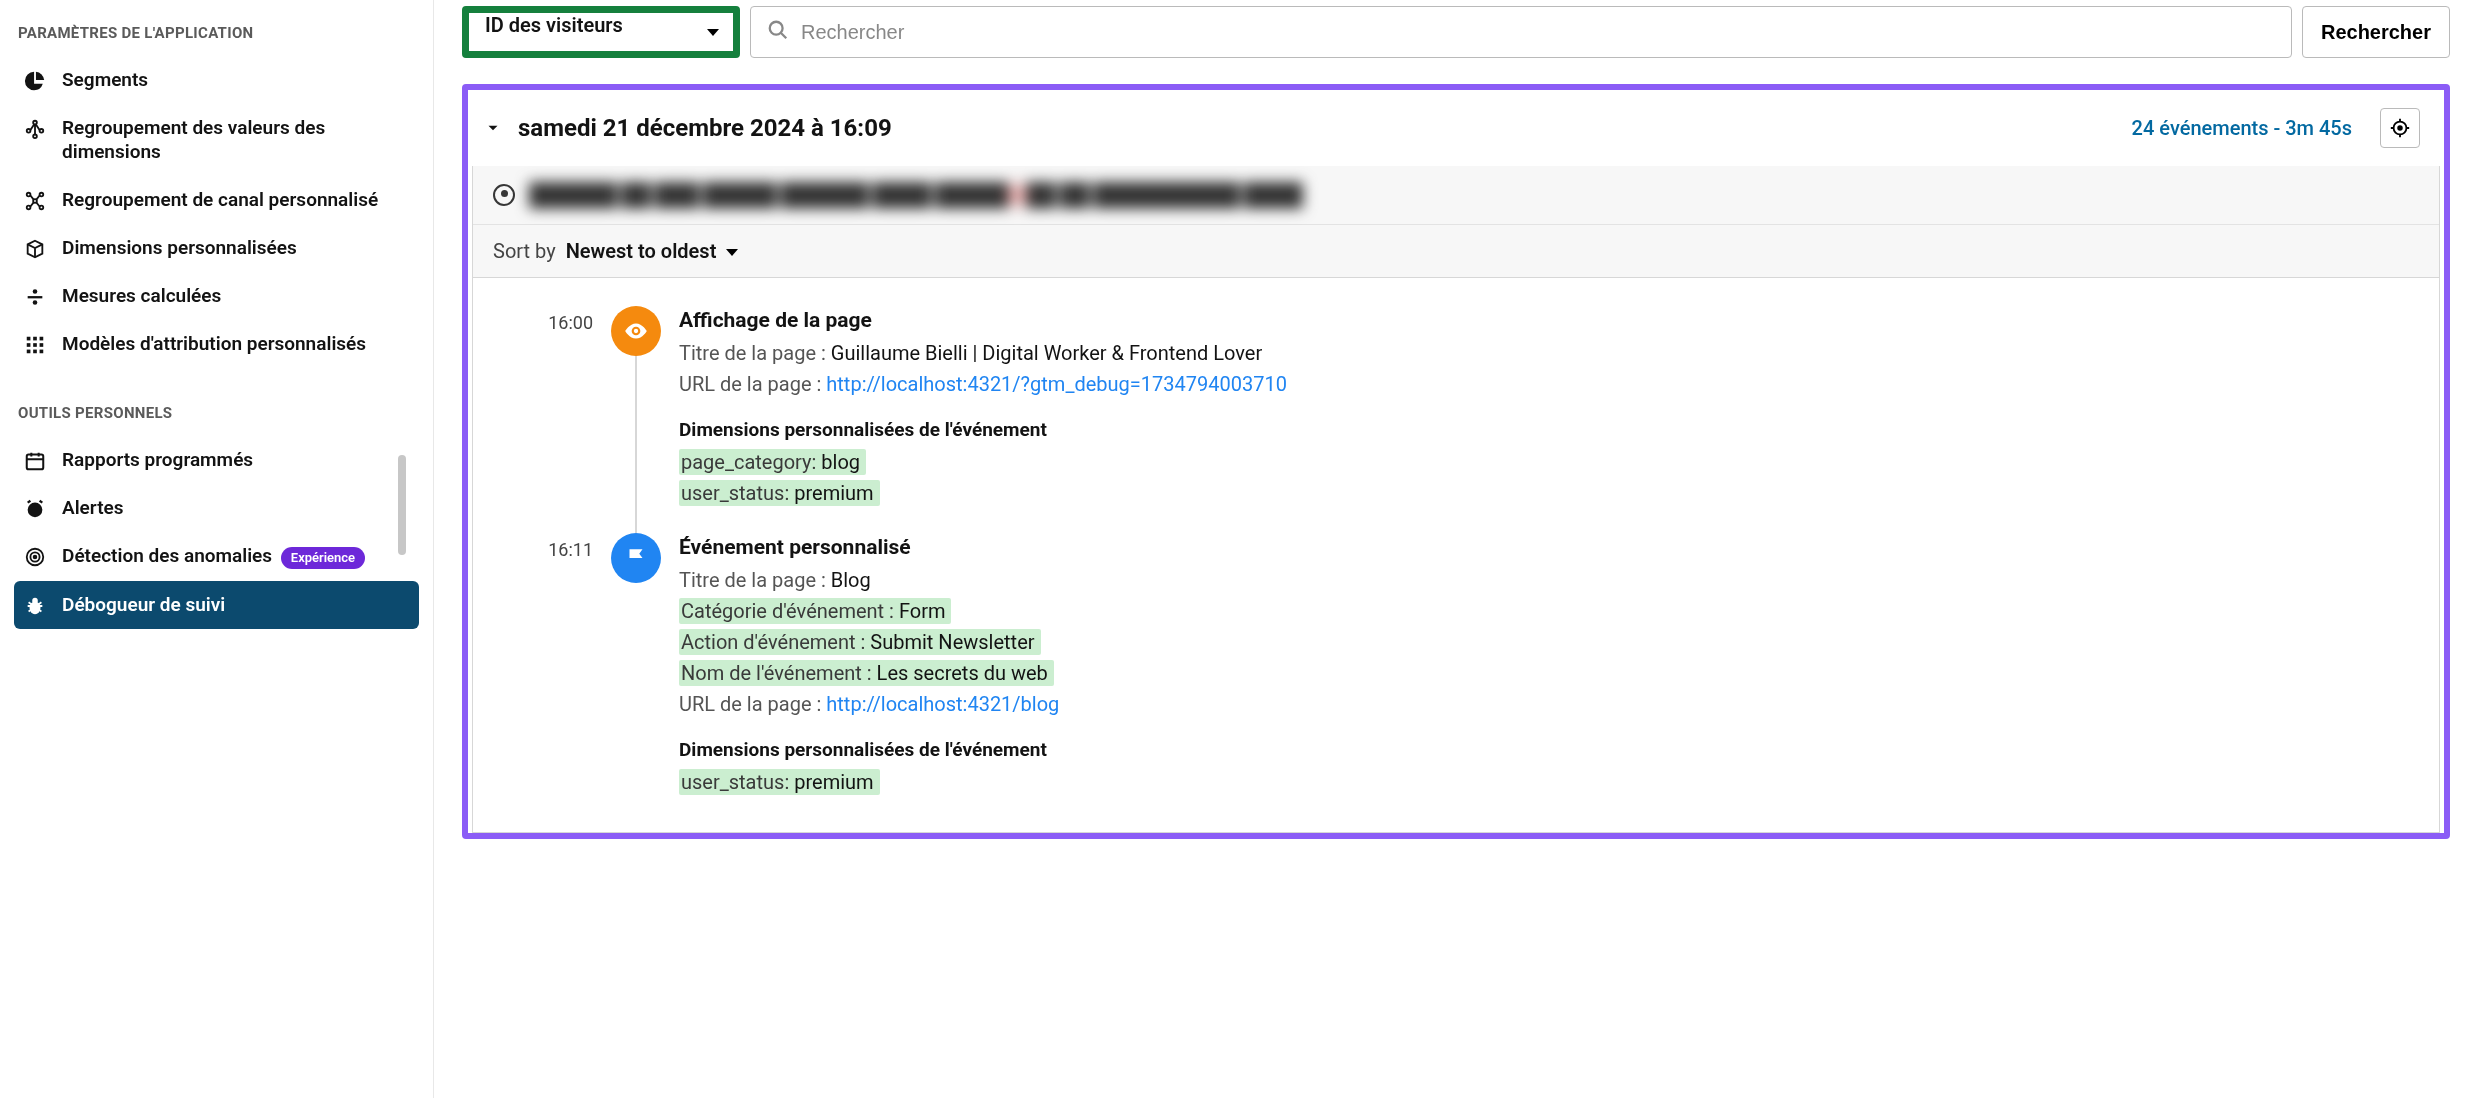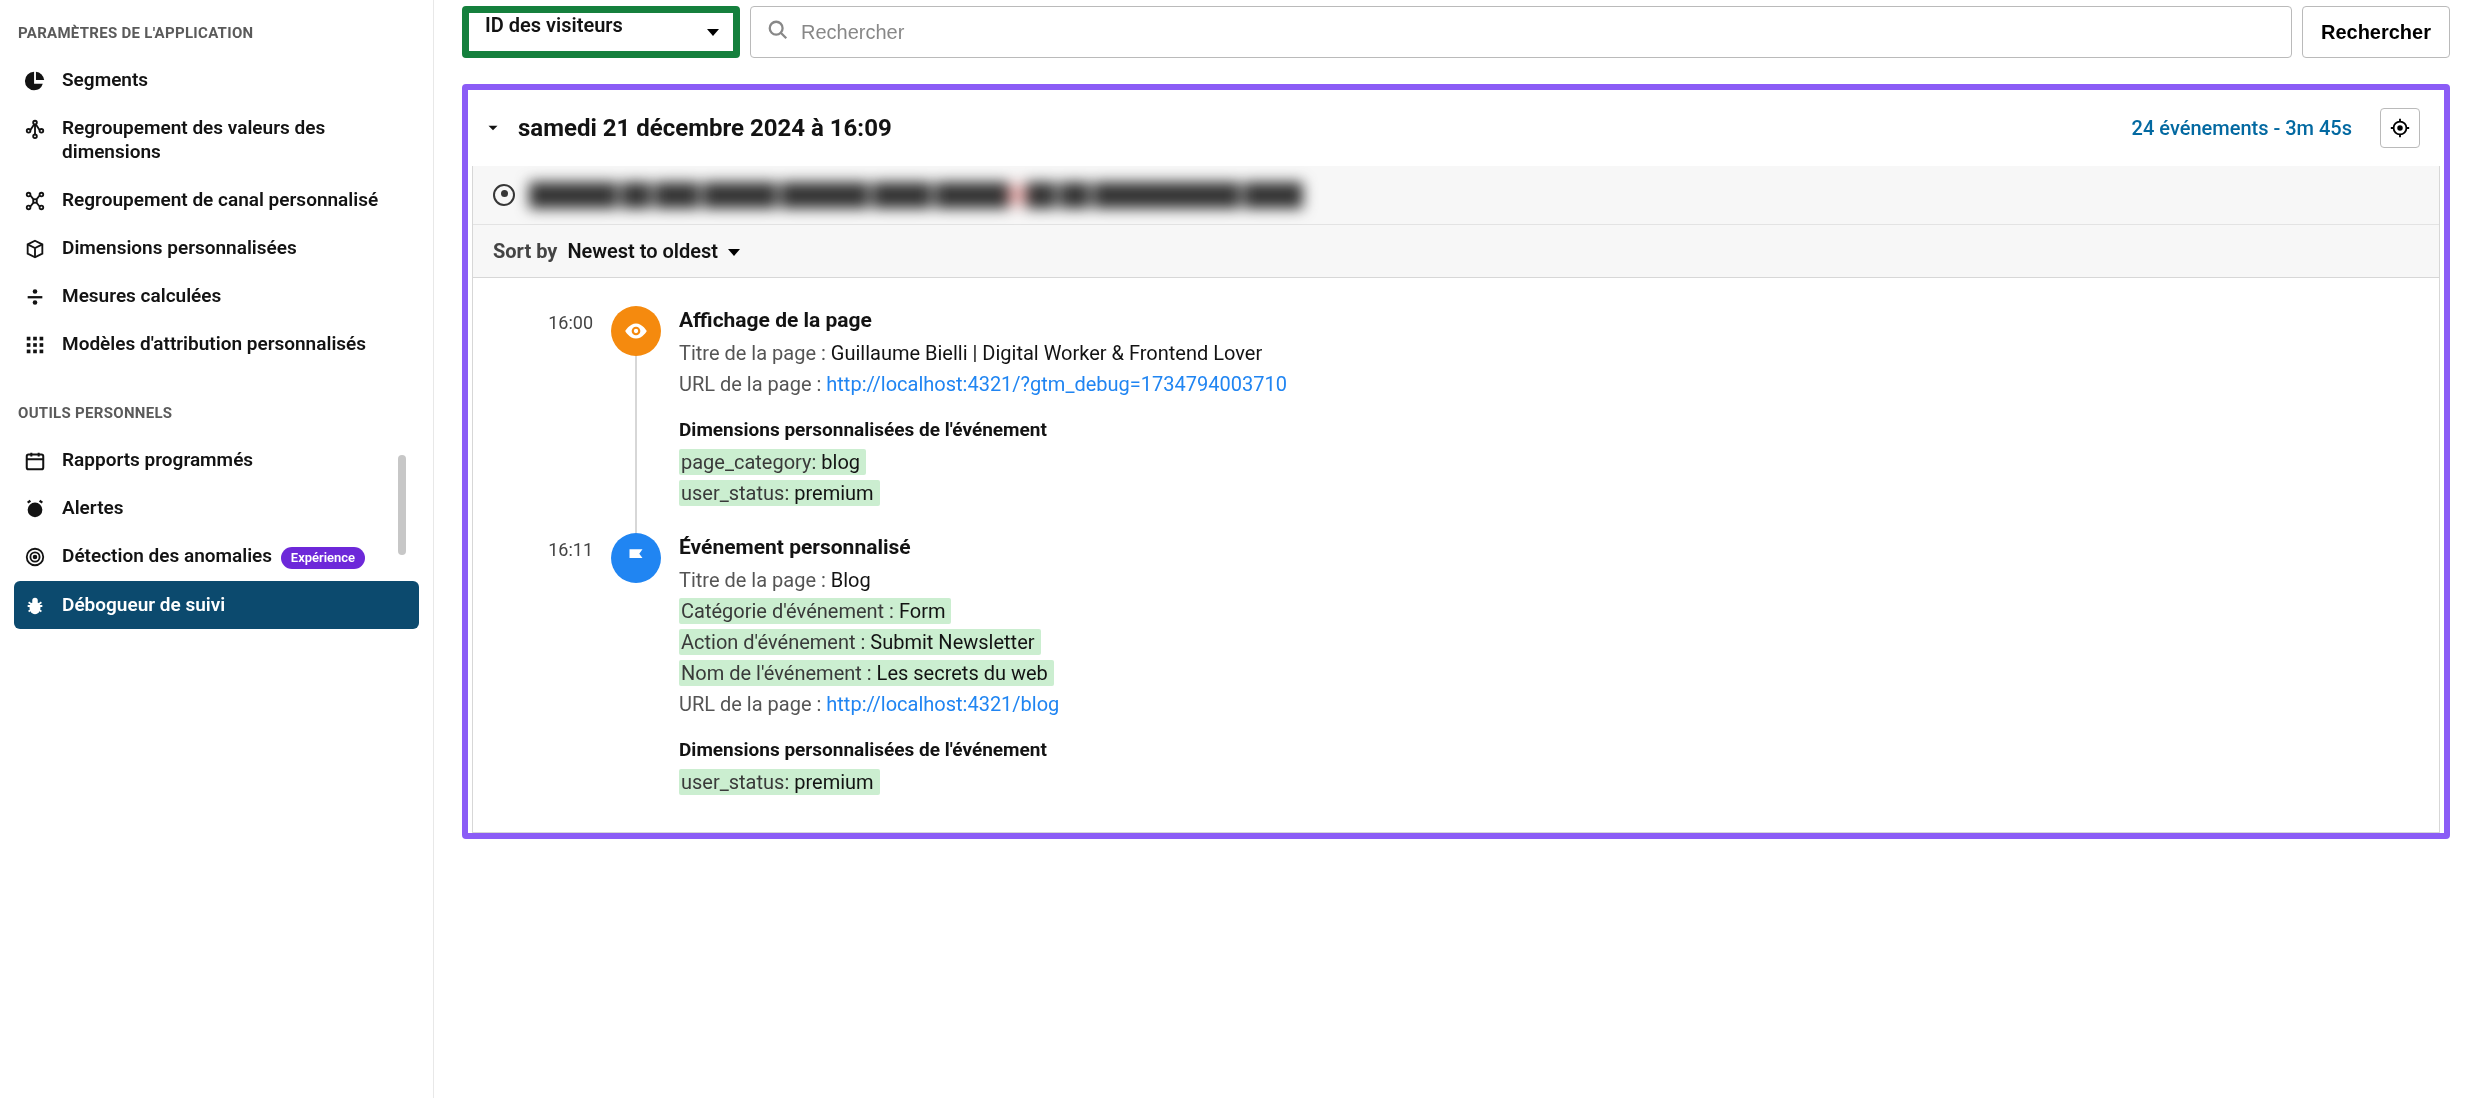--- a/index.html
+++ b/index.html
@@ -27,21 +27,21 @@
 .session-title { font-size: 24px; font-weight:700; flex:1; }
 .session-meta { font-size: 20px; color:#0369a1; font-weight:500; }
 .target-btn { width:40px; height:40px; border:1px solid #bababa; border-radius:4px; display:flex; align-items:center; justify-content:center; margin-left:14px; cursor:pointer; }
 .sub-header { border:1px solid #d7d7d7; border-top:none; margin: 0 4px; background:#f7f7f7; }
 .user-row { display:flex; align-items:center; gap:14px; padding: 16px 20px; border-bottom:1px solid #e3e3e3; }
 .user-icon { width:22px; height:22px; border:2px solid #373737; border-radius:50%; display:flex; align-items:center; justify-content:center; }
 .user-icon::before { content:''; width:7px; height:7px; background:#373737; border-radius:50%; margin-top:-4px; }
 .blur-text { filter: blur(7px); font-size:22px; letter-spacing: -1px; flex:1; color:#333; user-select:none; }
 .red-dot { width:10px; height:14px; background:#d73030; display:inline-block; margin:0 4px; filter:blur(6px); }
 .sort-row { display:flex; align-items:center; gap:10px; padding: 14px 20px; }
-.sort-label { font-size:20px; font-weight:700; color:#444; }
+.sort-label { font-size:20px; font-weight:400; color:#444; }
 .sort-select { position:relative; font-size:20px; font-weight:600; padding-right:26px; cursor:pointer; }
 .sort-select::after { content:''; position:absolute; right:4px; top:50%; margin-top:-2px; border-left:6px solid transparent; border-right:6px solid transparent; border-top:7px solid #000; }
 .events-body { background:#fff; border:1px solid #d7d7d7; border-top:none; margin:0 4px; padding: 28px 20px 10px; }
 .event-row { display:flex; gap:18px; padding-bottom: 24px; position:relative; }
 .event-time { width:100px; text-align:right; font-size:18px; color:#444; padding-top:6px; }
 .event-marker { position:relative; width:50px; display:flex; justify-content:center; }
 .timeline-line { position:absolute; width:2px; background:#d7d7d7; top:28px; bottom:-24px; left:50%; margin-left:-1px; }
 .event-row:last-child .timeline-line { display:none; }
 .marker-circle { width:50px; height:50px; border-radius:50%; display:flex; align-items:center; justify-content:center; z-index:1; }
 .marker-orange { background:#f58a0e; }

